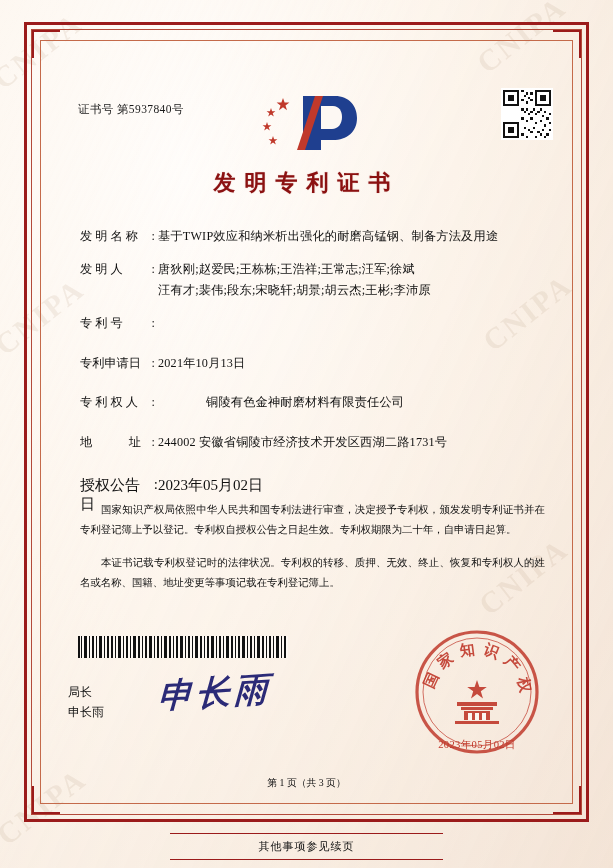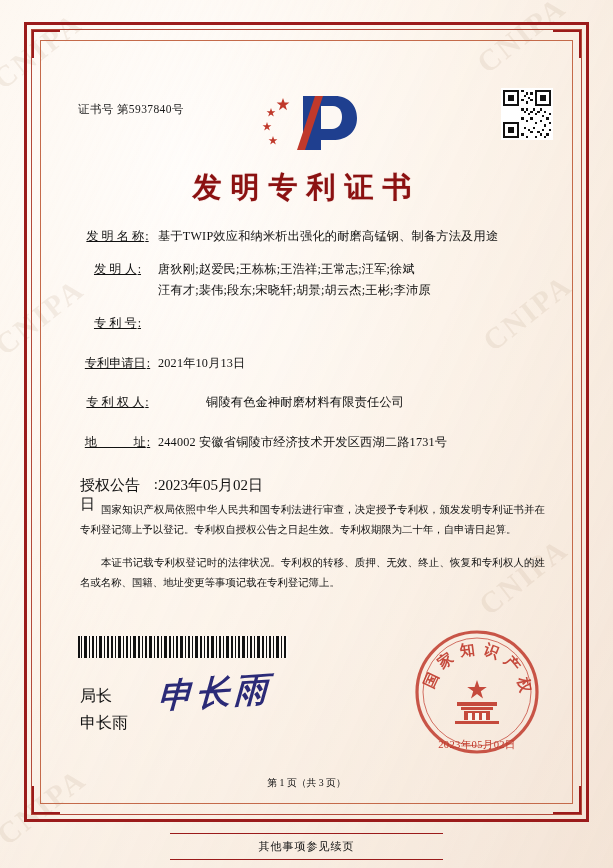--- a/index.html
+++ b/index.html
@@ -115,21 +115,21 @@
     height: 62px;
   }
 
   .title {
     position: absolute;
     left: 0; right: 0;
     top: 98px;
     text-align: center;
     font-family: "Liberation Serif", serif;
     font-weight: bold;
-    font-size: 29px;
+    font-size: 22px;
     letter-spacing: 9px;
     color: #8b1111;
     text-shadow: 0 0 1px rgba(139,17,17,.4);
   }
 
   
   .fields {
     position: absolute;
     left: 32px;
     right: 18px;
@@ -140,24 +140,23 @@
   .row {
     display: flex;
     align-items: flex-start;
     margin-bottom: 15.5px;
     font-size: 12.2px;
     line-height: 1.45;
   }
   .row .label {
     flex: 0 0 78px;
     display: flex;
-    justify-content: center;
+    justify-content: space-between;
     letter-spacing: 0;
     white-space: nowrap;
-    text-decoration: underline;
   }
   .row .colon { margin: 0 3px 0 1px; }
   .row .value {
     flex: 1 1 auto;
     letter-spacing: .2px;
   }
   .row.two-line .value .l2 { display: block; margin-top: 3px; }
 
   .row-inline {
     display: flex;
@@ -196,24 +195,24 @@
     position: absolute;
     left: 30px;
     top: 566px;
     width: 210px;
     height: 22px;
   }
 
   
   .sig-label {
     position: absolute;
-    left: 32px;
+    left: 20px;
     top: 612px;
     font-family: "Liberation Serif", serif;
-    font-size: 16px;
+    font-size: 12px;
     line-height: 1.7;
     color: #111;
   }
   .sig-hand {
     position: absolute;
     left: 110px;
     top: 600px;
     font-family: "Liberation Serif", serif;
     font-size: 34px;
     color: #1a1a6e;

